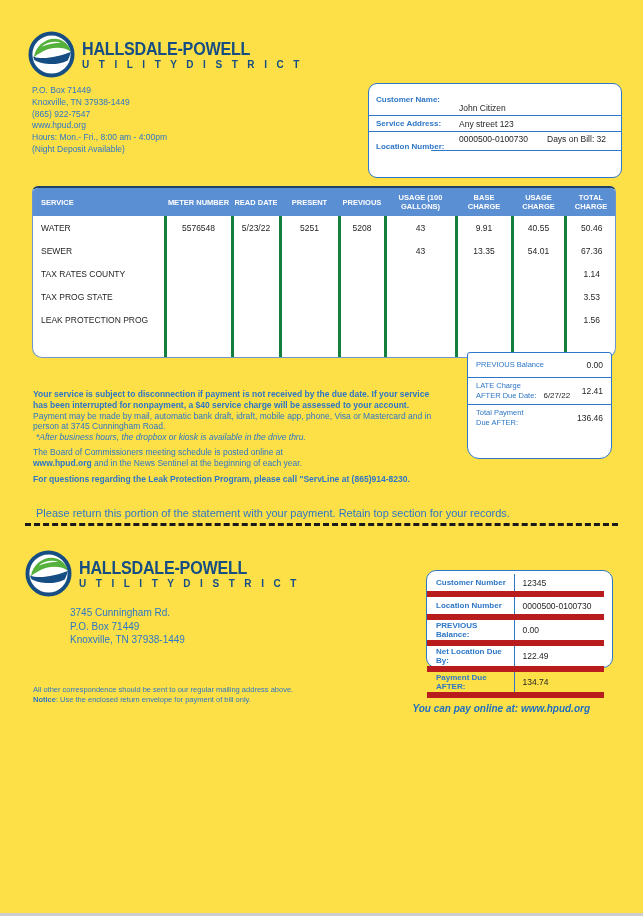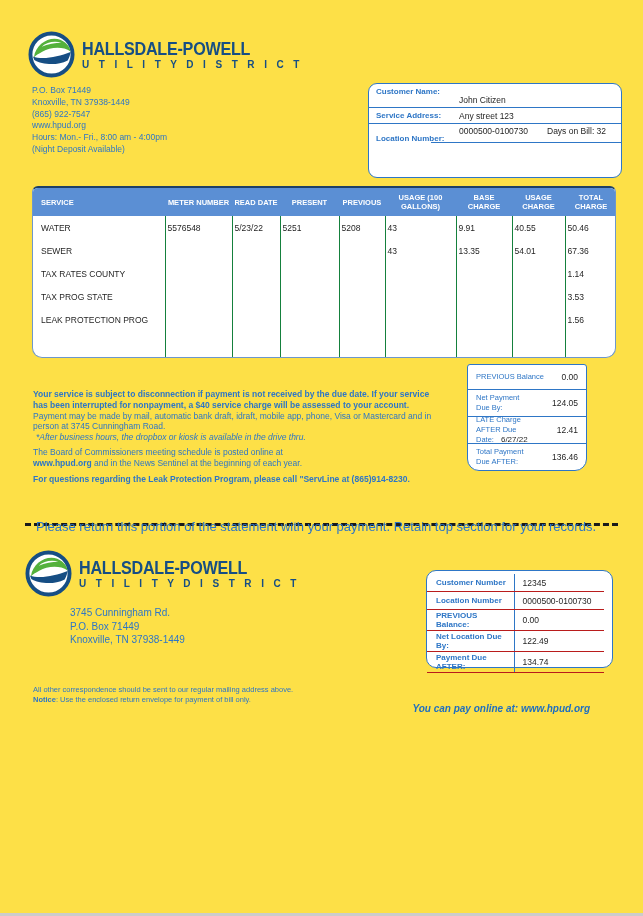--- a/index.html
+++ b/index.html
@@ -15,61 +15,61 @@
           transform:scaleX(.85);transform-origin:left center;white-space:nowrap;line-height:19px;}
   .brand2{font-size:10px;font-weight:bold;color:#164e84;letter-spacing:3.4px;
           white-space:nowrap;margin-top:1px;line-height:11px;}
   
   .top-address{position:absolute;left:32px;top:85px;font-size:8.5px;line-height:11.8px;color:#2e76c6;}
   
   .custbox{position:absolute;left:368px;top:83px;width:254px;height:95px;
            border:1.5px solid #2e76c6;border-radius:9px;background:#fff;box-sizing:border-box;}
   .custrow{position:relative;box-sizing:border-box;}
   .custrow.sep{border-bottom:1px solid #2e76c6;}
-  .cr1{height:26px;} .cr2{height:24px;} .cr3{height:16px;} .cr4{height:26px;}
+  .cr1{height:26px;} .cr2{height:24px;margin-top:8px;} .cr3{height:16px;} .cr4{height:26px;}
   .clabel{position:absolute;font-size:8px;color:#2e76c6;font-weight:bold;}
   .cvalue{position:absolute;font-size:8.5px;color:#1f1f1f;}
   .partline{position:absolute;left:62px;right:0;bottom:7px;border-top:1px solid #2e76c6;}
   
   .charges{position:absolute;left:32px;top:186px;width:584px;height:172px;
            border:1px solid #6d97cc;border-top:2px solid #1d4066;
            border-radius:6px 6px 10px 10px;overflow:hidden;box-sizing:border-box;background:#fff;}
   .charges table{width:100%;height:100%;border-collapse:collapse;table-layout:fixed;}
   .charges th{background:#5b8fd4;color:#fff;font-size:7.5px;font-weight:bold;
               line-height:9px;padding:3px 2px;text-align:center;vertical-align:middle;height:22px;}
   .charges th:first-child{text-align:left;padding-left:8px;margin-left:20px;}
-  .charges td{font-size:8.5px;text-align:left;vertical-align:middle;height:23px;
-              border-left:1px solid #15803d;padding:0 2px;}
+  .charges td{font-size:8.5px;text-align:center;vertical-align:middle;height:23px;
+              border-left:3px solid #15803d;padding:0 2px;}
   .charges td:first-child{border-left:none;text-align:left;padding-left:8px;}
   .charges tr.filler td{height:auto;}
   
-  .summary{position:absolute;left:467px;top:364px;width:120px;height:107px;
+  .summary{position:absolute;left:467px;top:352px;width:145px;height:107px;
            border:1.5px solid #2e76c6;border-radius:3px 3px 12px 12px;background:#fff;
            box-sizing:border-box;display:flex;flex-direction:column;}
   .srow{display:flex;align-items:center;justify-content:space-between;
         padding:2px 8px;box-sizing:border-box;}
   .srow + .srow{border-top:1px solid #2e76c6;}
   .sr1{height:24px;} .sr2{height:27px;} .sr3{height:27px;} .sr4{height:26px;}
   .slabel{font-size:7.5px;line-height:10px;color:#2e76c6;}
   .sextra{color:#1f1f1f;font-size:8px;margin-left:7px;}
   .svalue{font-size:8.5px;color:#1f1f1f;}
   
   .para{position:absolute;left:33px;width:404px;font-size:8.5px;line-height:10.8px;color:#2e76c6;}
   .p1{top:389px;} .p2{top:447px;} .p3{top:474px;}
   .bold{font-weight:bold;}
   .ital{font-style:italic;padding-left:3px;}
   
   .perforation{position:absolute;left:25px;top:523px;width:593px;border-top:3px dashed #1a1a1a;}
-  .return-note{position:absolute;left:36px;top:519px;font-size:13px;color:#2e76c6;}
+  .return-note{position:absolute;left:36px;top:507px;font-size:11px;color:#2e76c6;}
   .stub-address{position:absolute;left:70px;top:606px;font-size:10px;line-height:13.5px;color:#2e76c6;}
   .detailbox{position:absolute;left:426px;top:570px;width:187px;height:98px;
              border:1.5px solid #2e76c6;border-radius:10px;background:#fff;
              box-sizing:border-box;padding:3px 8px 0 0;}
   .detailbox table{width:100%;border-collapse:collapse;table-layout:fixed;}
-  .detailbox td{height:15px;border-bottom:1px solid #b91c1c;font-size:8.5px;vertical-align:middle;}
+  .detailbox td{height:15px;border-bottom:6px solid #b91c1c;font-size:8.5px;vertical-align:middle;}
   .detailbox td.dlabel{color:#2e76c6;font-weight:bold;padding-left:9px;font-size:8px;}
   .detailbox td.dvalue{color:#1f1f1f;border-left:1px solid #2e76c6;padding-left:8px;}
   .stub-notice{position:absolute;left:33px;top:685px;font-size:7.5px;line-height:9.5px;color:#2e76c6;}
   .pay-online{position:absolute;left:400px;top:703px;width:190px;text-align:right;
               font-size:10px;font-weight:bold;font-style:italic;color:#1f6fc0;}
   .bottom-strip{position:absolute;left:0;bottom:0;width:100%;height:3px;background:#cccccc;}
 </style>
 </head>
 <body>
 
@@ -209,27 +209,20 @@
         </tr>
       </tbody>
     </table>
   </div>
 
   <div class="summary">
     <div class="srow sr1">
       <span class="slabel">PREVIOUS Balance</span>
       <span class="svalue">0.00</span>
     </div>
-    <div class="srow sr2">
-      <span class="slabel">
-        <span style="display:block">Net Payment</span>
-        <span style="display:block">Due By:</span>
-      </span>
-      <span class="svalue">124.05</span>
-    </div>
     <div class="srow sr3">
       <span class="slabel">
         <span style="display:block">LATE Charge</span>
         <span style="display:block">
           <span>AFTER Due Date:</span><span class="sextra">6/27/22</span>
         </span>
       </span>
       <span class="svalue">12.41</span>
     </div>
     <div class="srow sr4">

